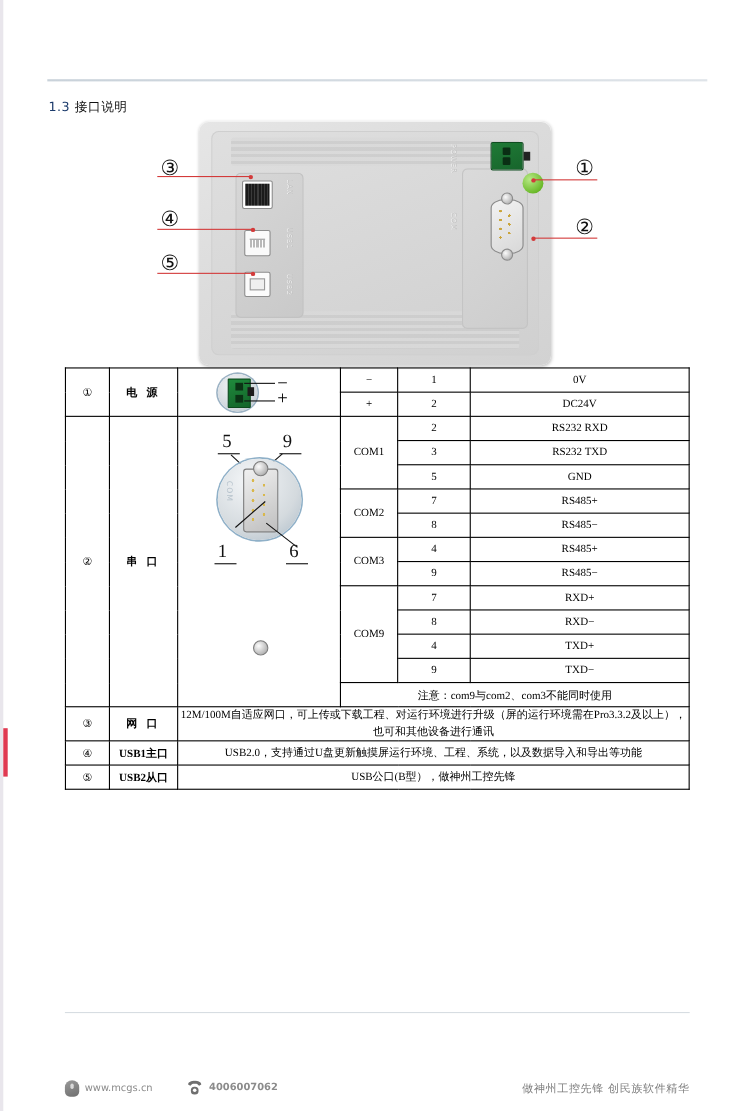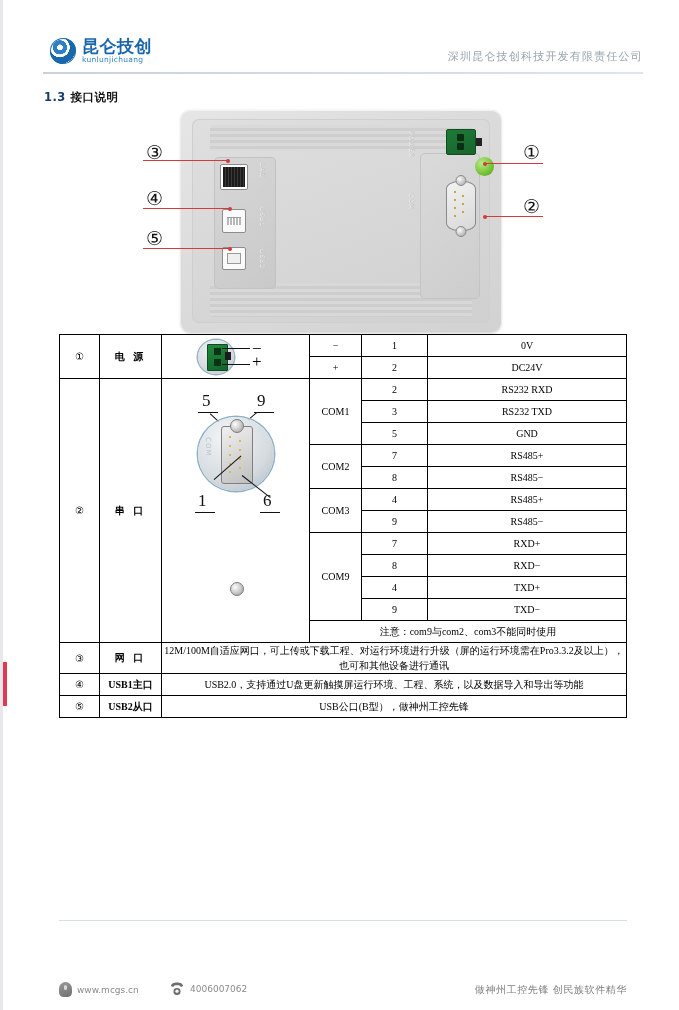--- a/index.html
+++ b/index.html
@@ -45,21 +45,21 @@
   }
   .header-rule{
     position:absolute;left:40px;top:72px;width:600px;height:2px;
     background:linear-gradient(to right,#c9d2da,#dfe4e9);
   }
 
   
   .sec-title{
     position:absolute;left:41px;top:90px;
     font-family:"DejaVu Sans", sans-serif;
-    font-size:11.5px;font-weight:bold;color:#111;
+    font-size:11.5px;font-weight:normal;color:#111;
     letter-spacing:.5px;
     text-align:center;
   }
   .sec-title .num{color:#1b3a6b;}
 
   
   .photo{
     position:absolute;left:140px;top:103px;width:400px;height:232px;
   }
   .device{
@@ -321,50 +321,40 @@
   .f-mouse{
     width:13px;height:15px;border-radius:7px 7px 5px 5px;
     background:linear-gradient(160deg,#9a9a9a,#6f6f6f);
     position:relative;flex:none;
   }
   .f-mouse::after{
     content:"";position:absolute;left:5px;top:3px;width:3px;height:5px;background:#d9d9d9;border-radius:2px;
   }
   .f-phone-wrap{
     position:absolute;left:110px;top:2px;display:flex;align-items:center;gap:5px;
-    font-family:"DejaVu Sans", sans-serif;font-size:9px;color:#8b8b8b;
+    font-family:"DejaVu Sans", sans-serif;font-size:9px;color:#8b8b8b;font-weight:bold;
   }
   .f-tel{
     width:16px;height:14px;flex:none;position:relative;
   }
   .f-right{
     position:absolute;right:0;top:3px;
     font-family:"DejaVu Sans", sans-serif;font-size:10px;color:#7d7d7d;letter-spacing:.6px;
   }
   .change-bar{
     position:absolute;left:0;top:662px;width:4px;height:44px;background:#e03a52;
   }
 </style>
 </head>
 <body>
 
 <div class="page">
 
   <div class="change-bar"></div>
 
-  <div class="header">
-    <div class="logo-wrap">
-      <div class="logo-mark"></div>
-      <div class="logo-text">
-        <div class="logo-cn">昆仑技创</div>
-        <div class="logo-en">kunlunjichuang</div>
-      </div>
-    </div>
-    <div class="header-company">深圳昆仑技创科技开发有限责任公司</div>
-  </div>
   <div class="header-rule"></div>
 
   <div class="sec-title">
     <span class="num">1.3</span>
     <span>接口说明</span>
   </div>
 
   <div class="photo">
 
     <div class="device">

